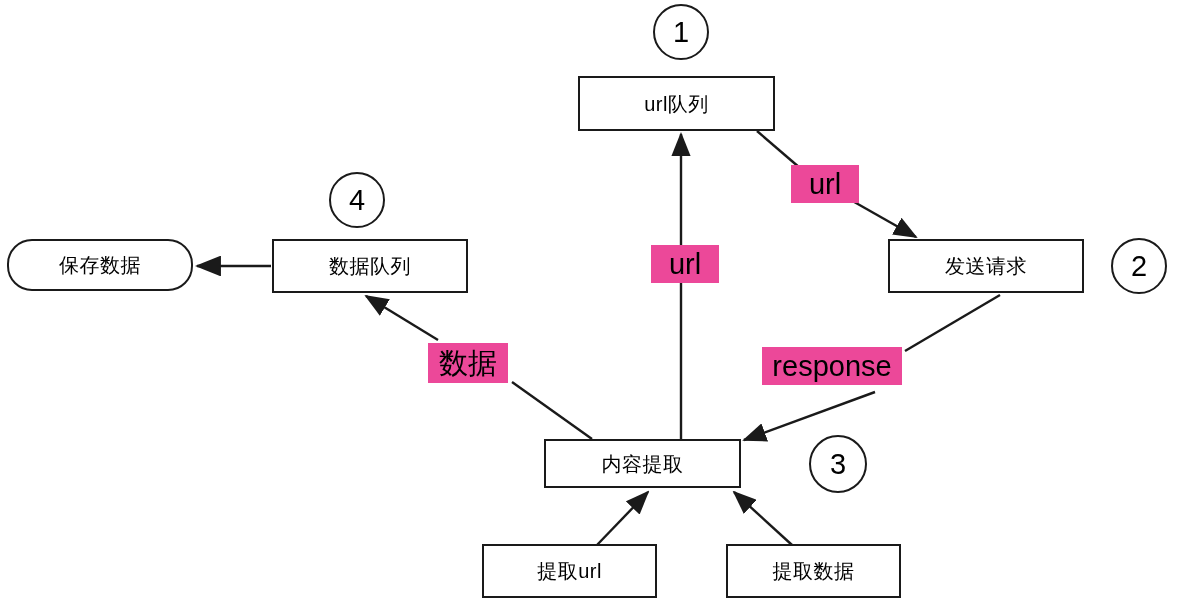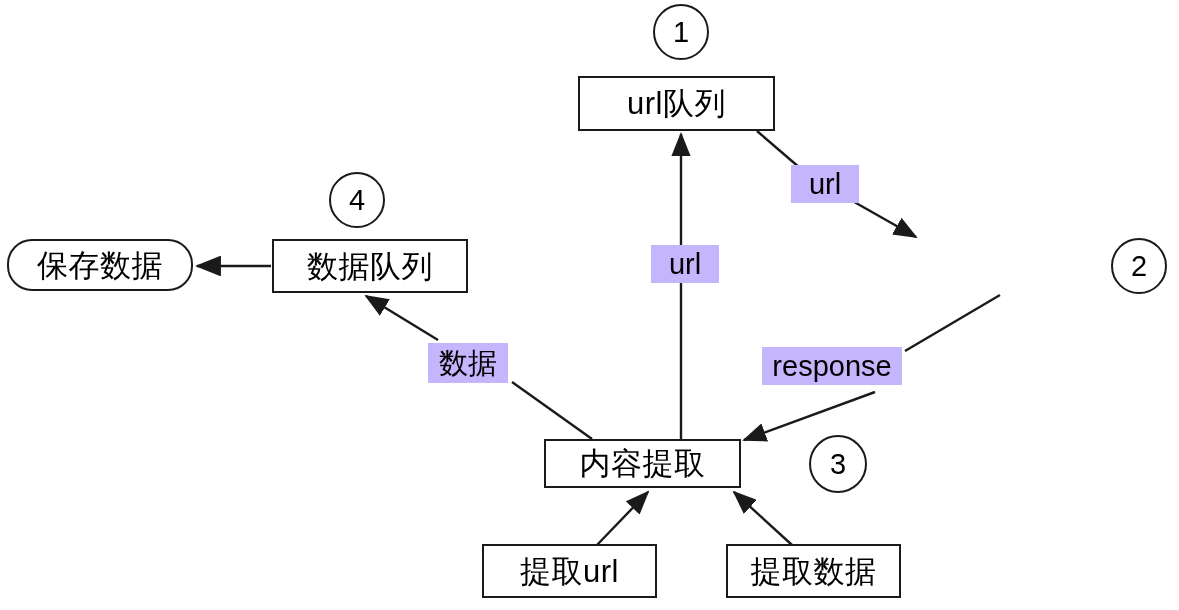--- a/index.html
+++ b/index.html
@@ -24,41 +24,41 @@
   }
   .node {
     position: absolute;
     box-sizing: border-box;
     border: 2px solid #1a1a1a;
     background: #ffffff;
     display: flex;
     align-items: center;
     justify-content: center;
     color: #000000;
-    font-size: 31px;
+    font-size: 20px;
     line-height: 1;
     letter-spacing: 0.5px;
     white-space: nowrap;
   }
   .marker {
     position: absolute;
     box-sizing: border-box;
     border: 2px solid #1a1a1a;
     border-radius: 50%;
     background: #ffffff;
     display: flex;
     align-items: center;
     justify-content: center;
     color: #000000;
     font-size: 29px;
     line-height: 1;
   }
   .edge-label {
     position: absolute;
-    background: #c4b5fd;
+    background: #ec4899;
     color: #000000;
     font-size: 29px;
     line-height: 1;
     white-space: nowrap;
     padding: 1px 4px;
     display: flex;
     align-items: center;
     justify-content: center;
   }
 </style>
@@ -104,20 +104,23 @@
 
     <g>
       <line x1="792" y1="545" x2="734" y2="492" stroke="#1a1a1a" stroke-width="2.4" marker-end="url(#arrowhead)"></line>
     </g>
   </svg>
 
   <div class="node" style="left:578px; top:76px; width:197px; height:55px;">
     <span>url队列</span>
   </div>
 
+  <div class="node" style="left:888px; top:239px; width:196px; height:54px;">
+    <span>发送请求</span>
+  </div>
 
   <div class="node" style="left:544px; top:439px; width:197px; height:49px;">
     <span>内容提取</span>
   </div>
 
   <div class="node" style="left:272px; top:239px; width:196px; height:54px;">
     <span>数据队列</span>
   </div>
 
   <div class="node" style="left:7px; top:239px; width:186px; height:52px;border-radius:25px;">

